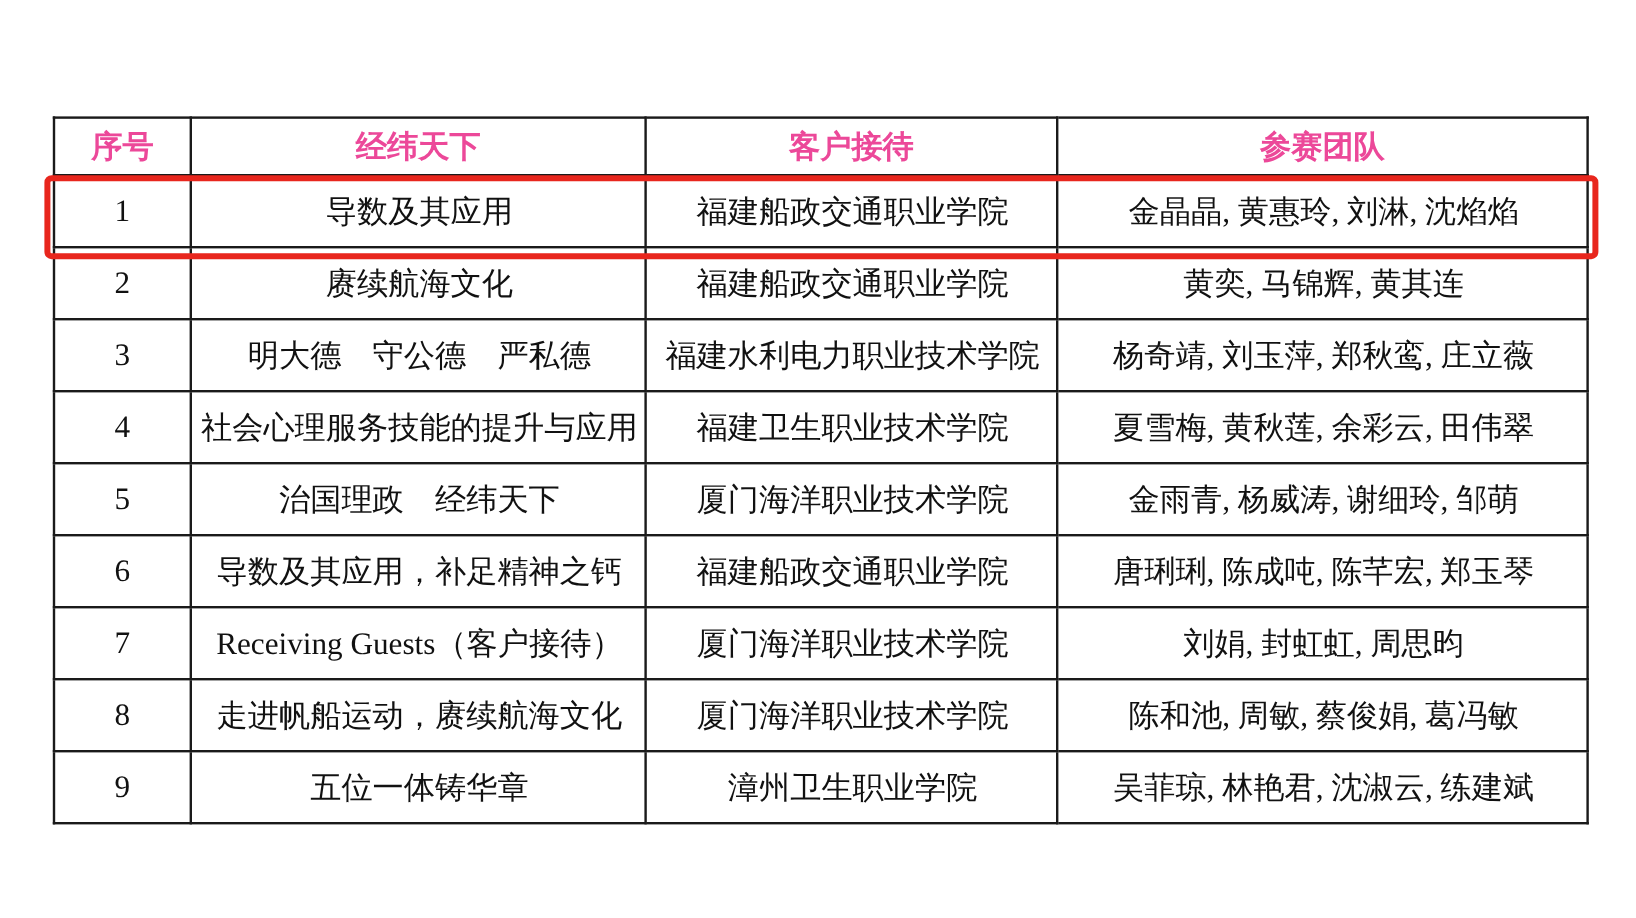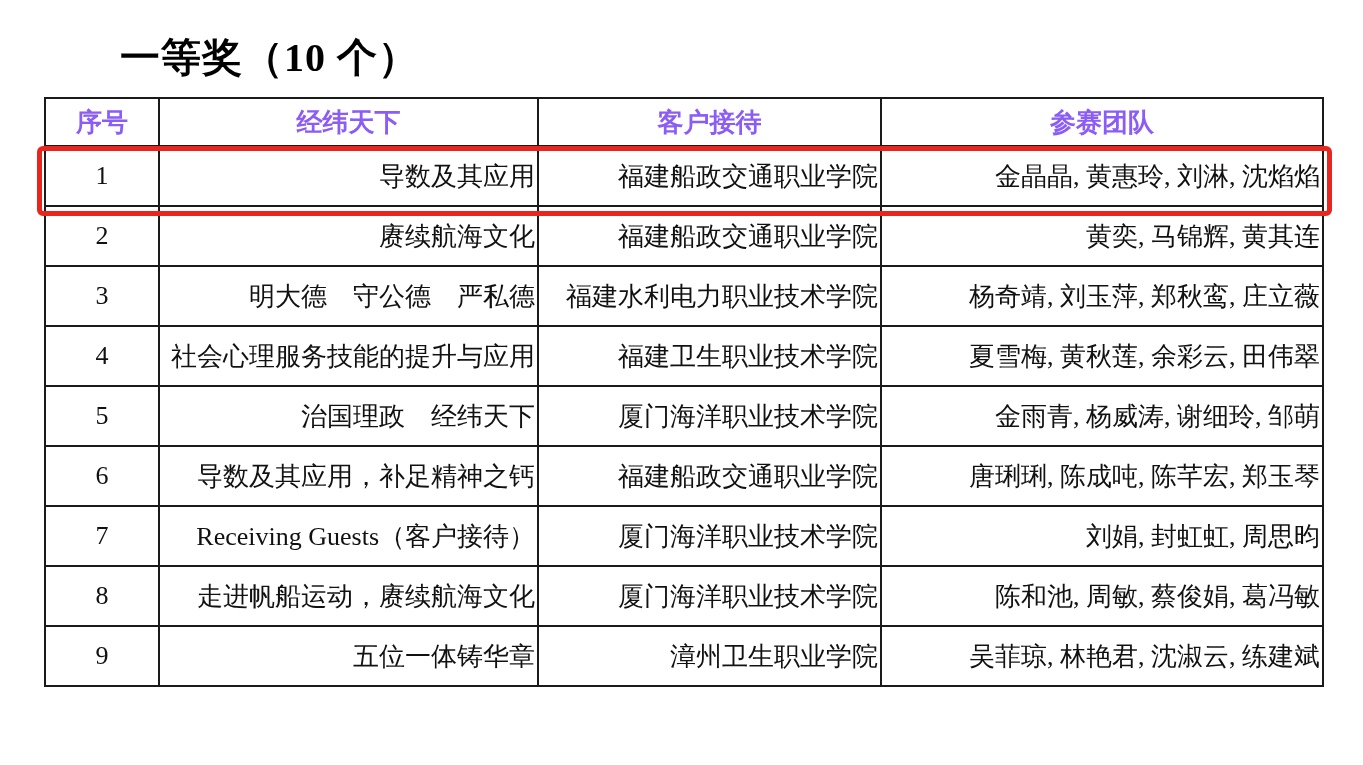--- a/index.html
+++ b/index.html
@@ -42,36 +42,36 @@
     white-space: nowrap;
     overflow: hidden;
     background: #ffffff;
   }
   table.awards th {
     height: 46px;
     font-family: "Liberation Sans", "DejaVu Sans", sans-serif;
     font-weight: 700;
     font-size: 26px;
     text-align: center;
-    color: #8b5cf6;
+    color: #ec4899;
     padding: 0;
   }
   table.awards td {
     height: 58px;
     font-size: 26px;
     vertical-align: middle;
   }
   td.c-no {
     text-align: center;
     font-family: "Liberation Serif", "DejaVu Serif", serif;
     font-size: 25px;
     padding: 0;
   }
   td.c-text {
-    text-align: right;
+    text-align: center;
     padding: 0 2px 0 4px;
     margin-left: 36px;
   }
   .highlight-box {
     position: absolute;
     left: 37px;
     top: 146px;
     width: 1295px;
     height: 70px;
     box-sizing: border-box;
@@ -79,21 +79,20 @@
     border-radius: 6px;
     background: transparent;
     pointer-events: none;
   }
 </style>
 </head>
 <body>
 
 <div class="page">
 
-  <h1 class="title">一等奖（10 个）</h1>
 
   <table class="awards">
     <colgroup>
       <col style="width:114px">
       <col style="width:379px">
       <col style="width:343px">
       <col style="width:442px">
     </colgroup>
     <thead>
       <tr>

